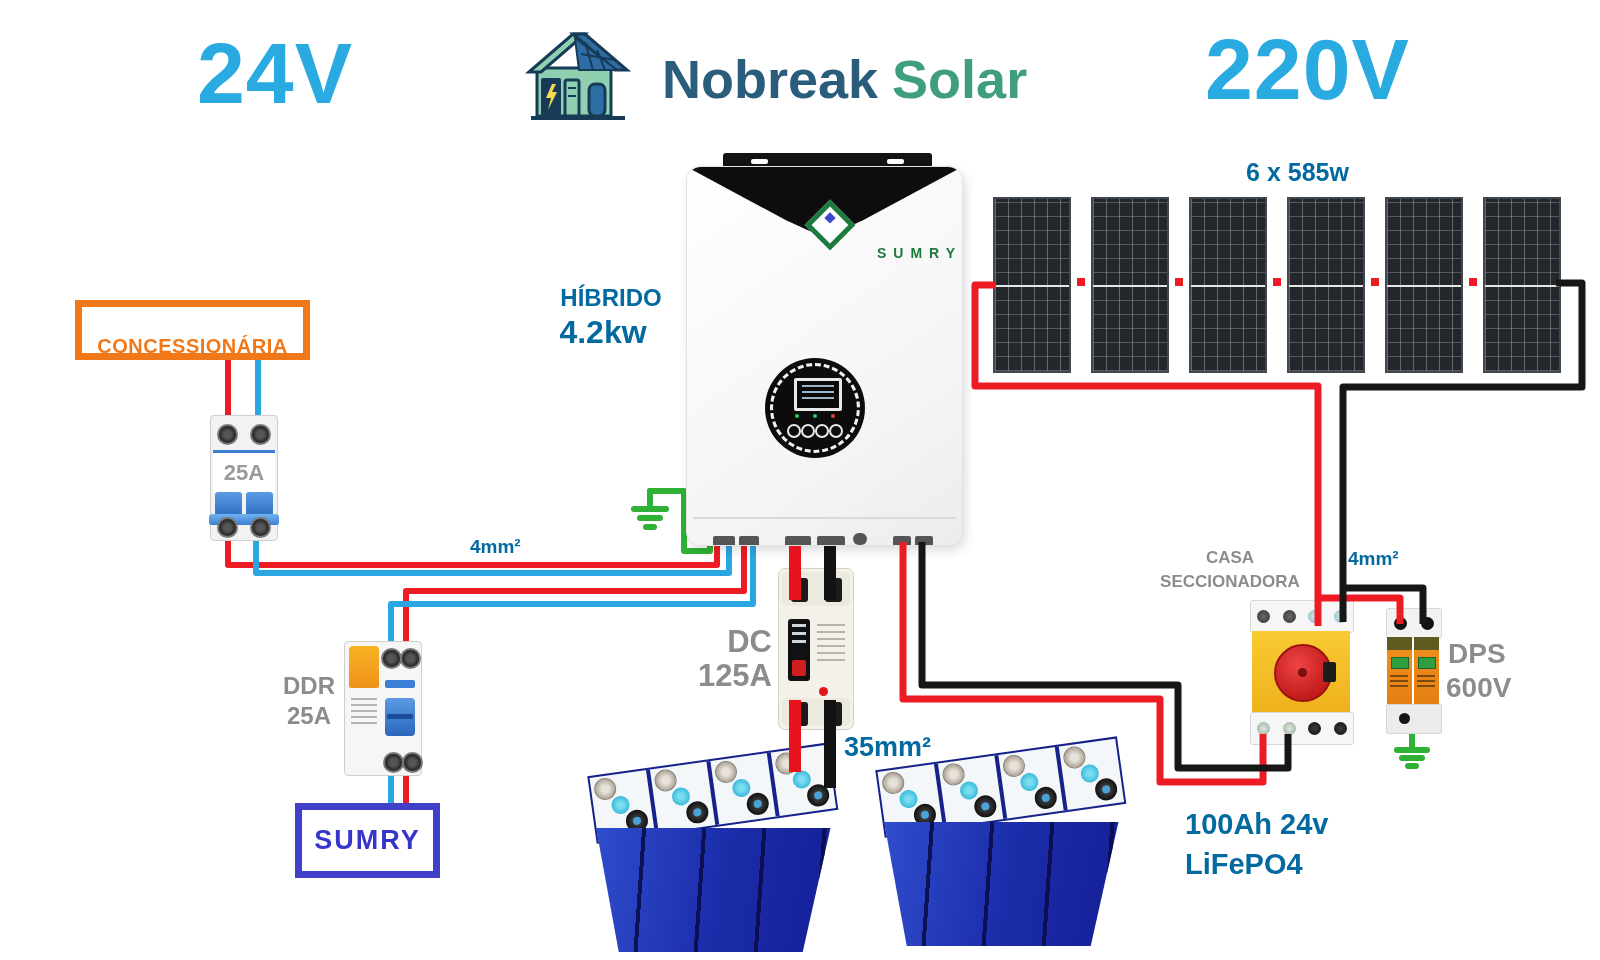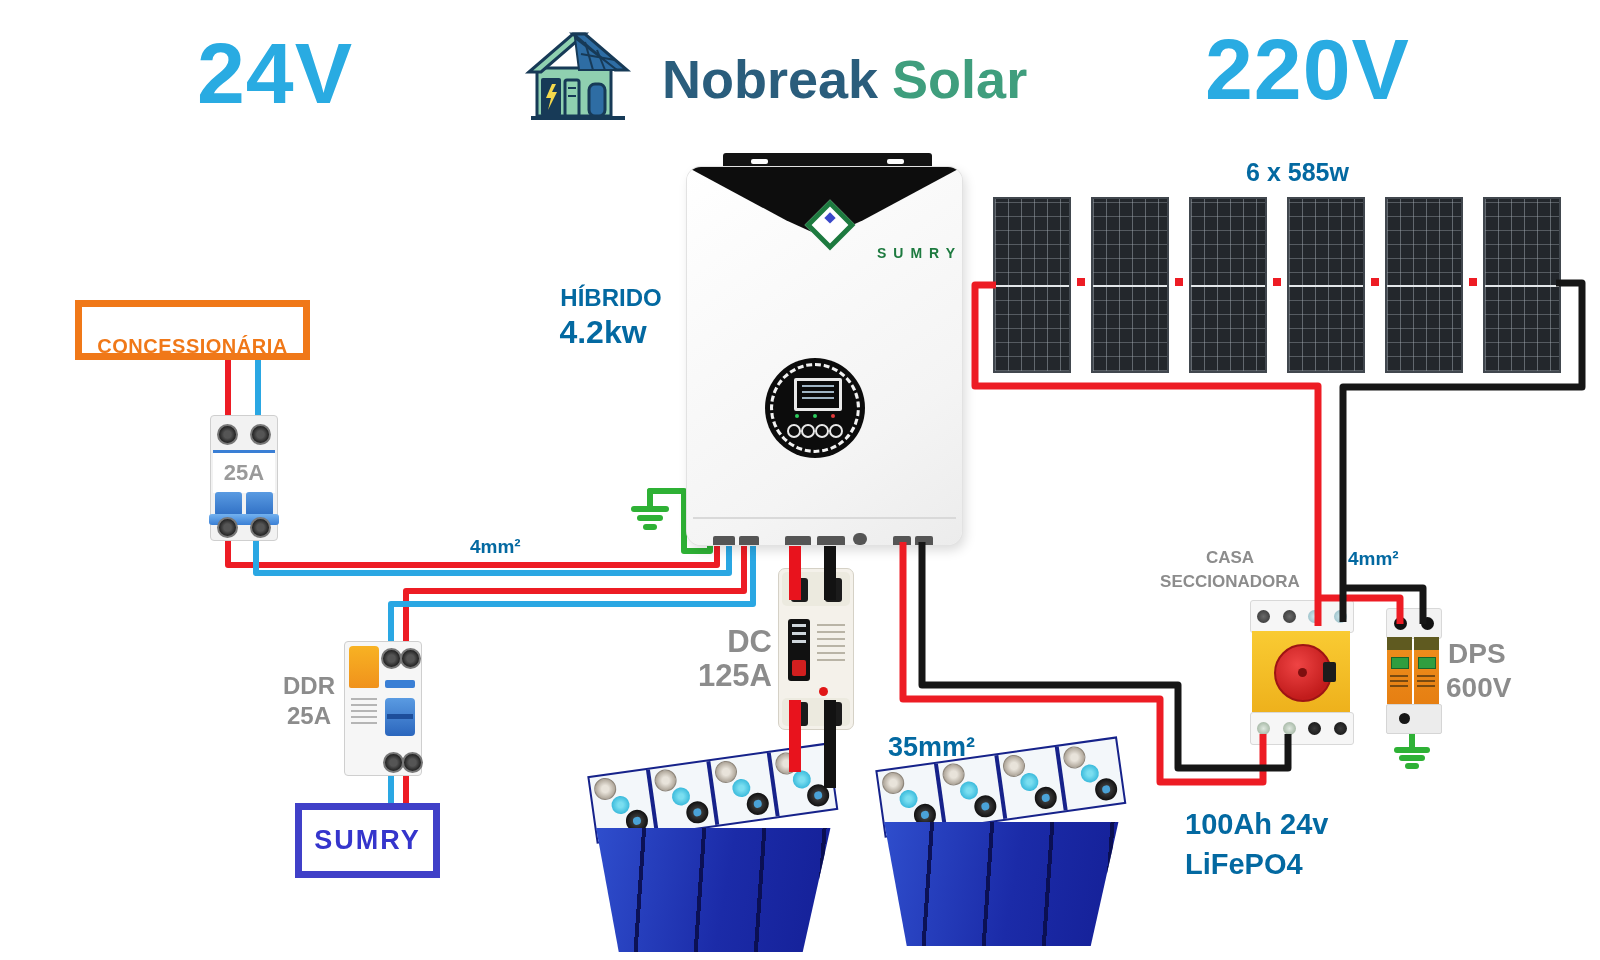--- a/index.html
+++ b/index.html
@@ -292,21 +292,21 @@
         <i></i>
         <i></i>
         <i></i>
       </div>
     <div class="rdot"></div>
     <div class="bstrip">
       <div class="well" style="left:9px;top:4px;"></div>
       <div class="well" style="left:43px;top:4px;"></div>
     </div>
   </div>
-  <div class="lbl" style="left:888px;top:732px;font-size:27px;">35mm²</div>
+  <div class="lbl" style="left:844px;top:732px;font-size:27px;">35mm²</div>
 
   <div class="pack" style="left:586px;top:756px;">
     <div class="top">
       <div class="cell">
           <i class="c-sil"></i>
           <i class="c-cyan"></i>
           <i class="c-blk"></i>
         </div>
       <div class="cell">
           <i class="c-sil"></i>

